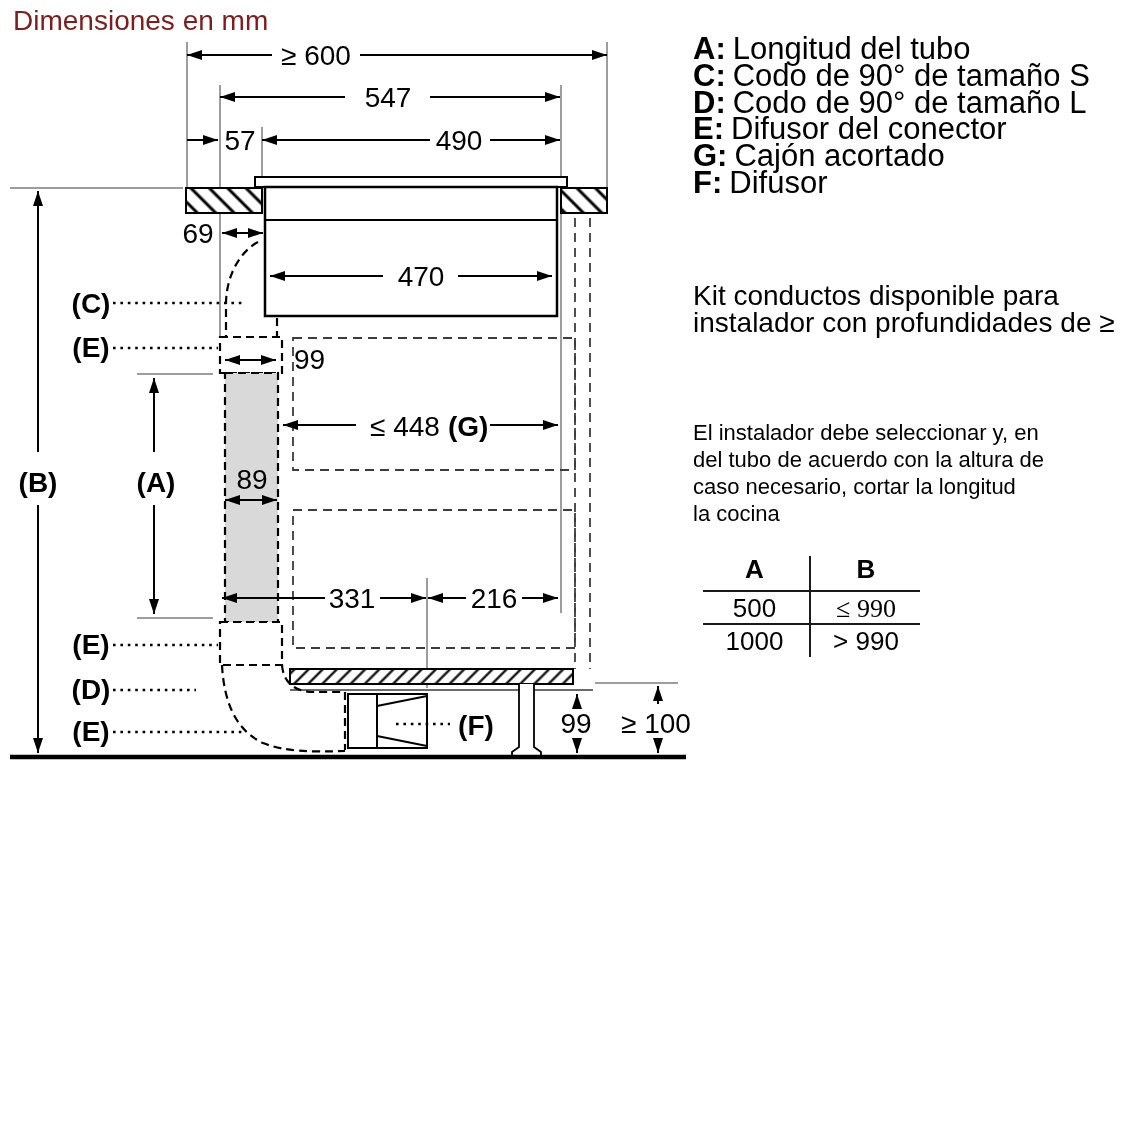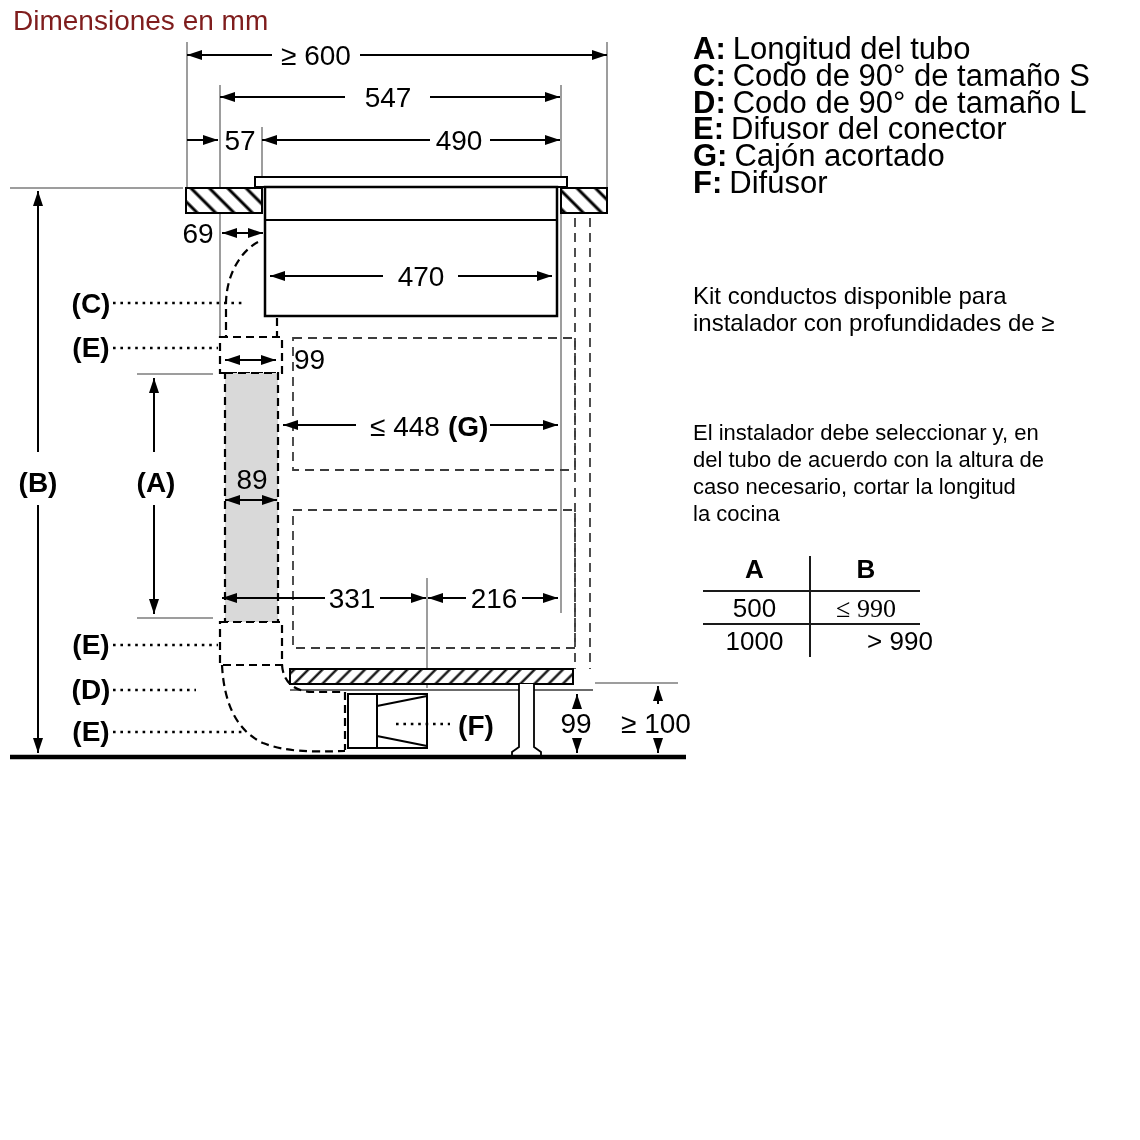--- a/index.html
+++ b/index.html
@@ -4,21 +4,21 @@
 <style>
   html,body{margin:0;padding:0;background:#ffffff;}
   #canvas{position:relative;width:1140px;height:1140px;background:#ffffff;overflow:hidden;
           font-family:"Liberation Sans",sans-serif;color:#000;}
   #diagram-svg{position:absolute;left:0;top:0;}
   .abs{position:absolute;}
   #page-title{left:13px;top:4px;font-size:28px;line-height:34px;color:#7f1d1d;}
   #legend{left:693px;top:36px;font-size:31px;line-height:26.8px;}
   .legend-row{white-space:nowrap;}
   .legend-key{font-weight:bold;margin-right:7px;}
-  #note-kit{left:693px;top:282px;font-size:24px;line-height:27px;}
+  #note-kit{left:693px;top:282px;font-size:28px;line-height:27px;}
   #note-installer{left:693px;top:419px;font-size:22px;line-height:27px;}
   #ab-table{left:700px;top:552px;width:226px;height:112px;font-size:26px;}
   .tcell{position:absolute;text-align:center;line-height:30px;}
   .thead{font-weight:bold;}
   .tline-h{position:absolute;height:0;border-top:2px solid #1a1a1a;}
   .tline-v{position:absolute;width:0;border-left:2px solid #1a1a1a;}
   svg text{font-family:"Liberation Sans",sans-serif;fill:#000;}
   .dimtxt{font-size:28px;}
   .cotxt{font-size:28px;font-weight:bold;}
 </style>
@@ -189,16 +189,16 @@
 
   <div id="ab-table" class="abs">
     <div class="tcell thead" style="left:0;top:2px;width:109px;">A</div>
     <div class="tcell thead" style="left:110px;top:2px;width:112px;">B</div>
     <div class="tline-h" style="left:3px;top:38px;width:217px;"></div>
     <div class="tline-h" style="left:3px;top:71px;width:217px;"></div>
     <div class="tline-v" style="left:109px;top:4px;height:101px;"></div>
     <div class="tcell" style="left:0;top:41px;width:109px;">500</div>
     <div class="tcell" style="left:110px;top:42px;width:112px;font-family:Liberation Serif, serif;">≤ 990</div>
     <div class="tcell" style="left:0;top:74px;width:109px;">1000</div>
-    <div class="tcell" style="left:110px;top:74px;width:112px;padding-left:34px;">&gt; 990</div>
+    <div class="tcell" style="left:110px;top:74px;width:112px;">&gt; 990</div>
   </div>
 
 </div>
 
 </body></html>

